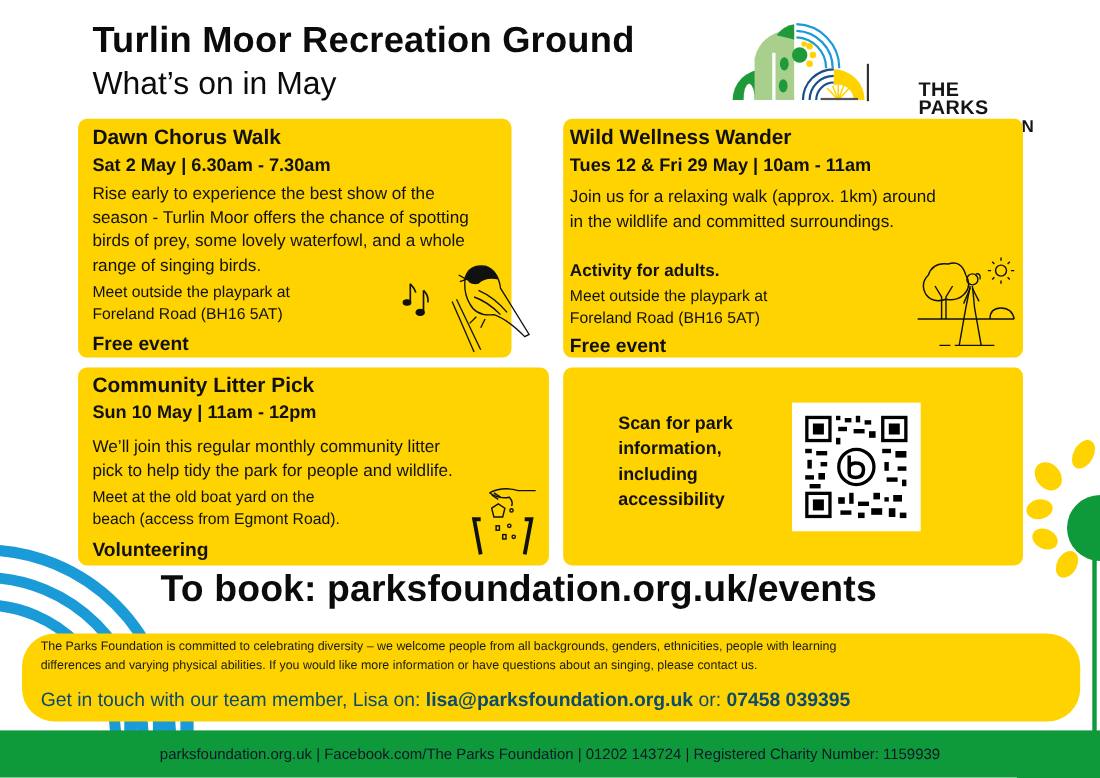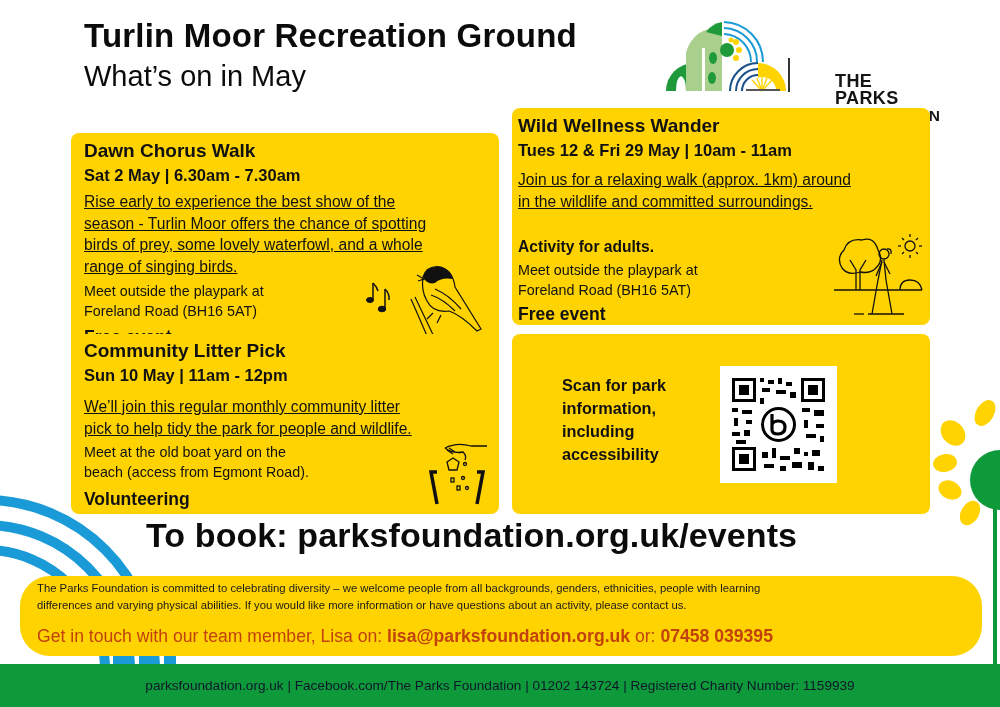--- a/index.html
+++ b/index.html
@@ -12,38 +12,38 @@
   .logo { position: absolute; left: 664px; top: 18px; width: 260px; height: 78px; }
   .logo svg { position: absolute; left: 0; top: 0; }
   .logo-divider { position: absolute; left: 124px; top: 40px; width: 2px; height: 34px; background: #333; }
   .logo-text { position: absolute; left: 132px; top: 55px; line-height: 17px; font-weight: bold; color: #151515; margin-left: 39px; }
   .logo-text .l1 { font-size: 18px; letter-spacing: 0.4px; display:block; }
   .logo-text .l2 { font-size: 15.5px; letter-spacing: 0.3px; display:block; }
 
   .card { position: absolute; background: #fed300; border-radius: 8px; }
   .card .ct { font-weight: bold; font-size: 19px; position: absolute; }
   .card .cd { font-weight: bold; font-size: 16.5px; position: absolute; }
-  .card .cb { font-size: 15.6px; line-height: 21.5px; position: absolute; text-decoration: underline; }
+  .card .cb { font-size: 15.6px; line-height: 21.5px; position: absolute; }
   .card .cm { font-size: 14.3px; line-height: 19.5px; position: absolute; }
   .card .cf { font-weight: bold; font-size: 17.5px; position: absolute; }
   .card .ca { font-weight: bold; font-size: 15.6px; position: absolute; }
 
-  #card1 { left: 71px; top: 108px; width: 428px; height: 217px; margin-top: 25px; }
+  #card1 { left: 71px; top: 108px; width: 394px; height: 217px; }
   #card2 { left: 512px; top: 108px; width: 418px; height: 217px; }
   #card3 { left: 71px; top: 334px; width: 428px; height: 180px; }
   #card4 { left: 512px; top: 334px; width: 418px; height: 180px; }
 
   .qr-label { position: absolute; left: 50px; top: 40px; font-weight: bold; font-size: 16.3px; line-height: 23px; width: 140px; }
   .qr-box { position: absolute; left: 208px; top: 32px; width: 117px; height: 117px; background: #ffffff; }
 
   .book { position: absolute; left: 146px; top: 516px; font-size: 34px; font-weight: bold; color: #0b0b0b; letter-spacing: 0.1px; }
 
   .info-pill { position: absolute; left: 20px; top: 576px; width: 962px; height: 80px; background: #fed300; border-radius: 30px; }
   .info-text { position: absolute; left: 17px; top: 4px; font-size: 11.3px; line-height: 16.6px; color: #1a1a1a; }
-  .contact { position: absolute; left: 17px; top: 50px; font-size: 17.6px; color: #c2410c; }
+  .contact { position: absolute; left: 17px; top: 50px; font-size: 17.6px; color: #0c4a6e; }
   .contact b { font-weight: bold; }
 
   .footer { position: absolute; left: 0; top: 664px; width: 1000px; height: 43px; background: #0e9a3a; }
   .footer-text { position: absolute; left: 0; top: 0; width: 100%; text-align: center; line-height: 43px; color: #0f172a; font-size: 13.6px; }
 
   .deco { position: absolute; pointer-events: none; }
 </style>
 </head>
 <body>
 
@@ -287,21 +287,21 @@
       <path d="M 52 48 L 52 64 Q 52 68 58 68 Q 65 68 65 61 Q 65 55 58 55 Q 54 55 52 58" fill="none" stroke="#000" stroke-width="3.2"></path>
     </svg>
   </div>
 </div>
 
 <div class="book">To book: parksfoundation.org.uk/events</div>
 
 <div class="info-pill">
   <div class="info-text">
     <div>The Parks Foundation is committed to celebrating diversity – we welcome people from all backgrounds, genders, ethnicities, people with learning</div>
-    <div>differences and varying physical abilities. If you would like more information or have questions about an activity, please contact us.</div>
+    <div>differences and varying physical abilities. If you would like more information or have questions about an singing, please contact us.</div>
   </div>
   <div class="contact">
     <span>Get in touch with our team member, Lisa on: </span><b>lisa@parksfoundation.org.uk</b><span> or: </span><b>07458 039395</b>
   </div>
 </div>
 
 <div class="footer">
   <div class="footer-text">parksfoundation.org.uk | Facebook.com/The Parks Foundation | 01202 143724 | Registered Charity Number: 1159939</div>
 </div>
 

